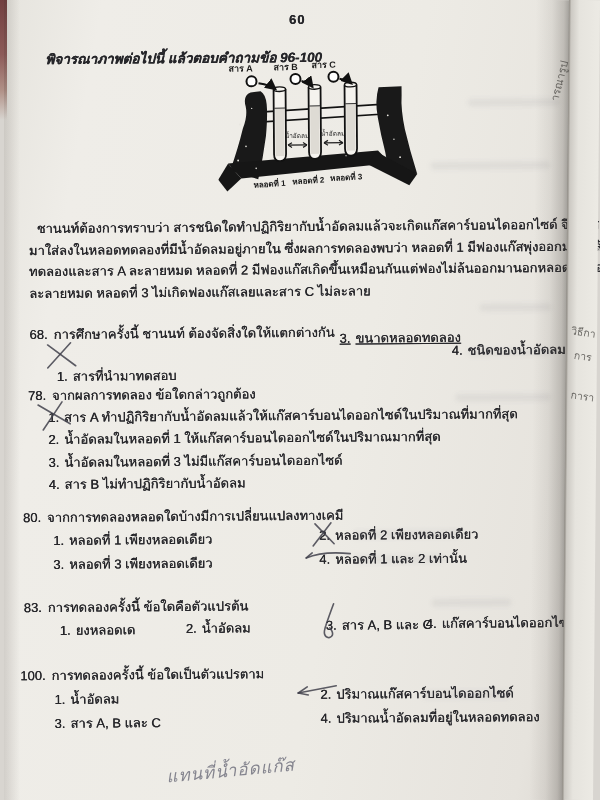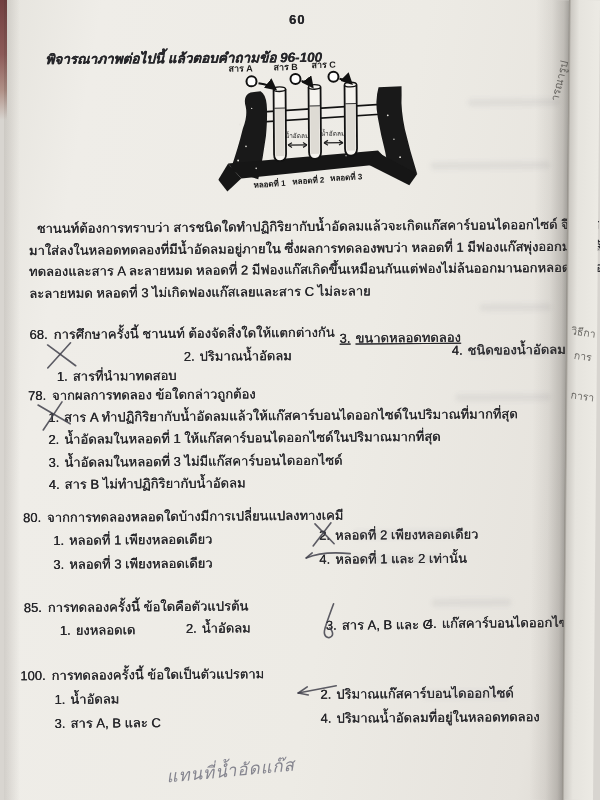--- a/index.html
+++ b/index.html
@@ -170,23 +170,20 @@
     <div>ละลายหมด หลอดที่ 3 ไม่เกิดฟองแก๊สเลยและสาร C ไม่ละลาย</div>
   </div>
 
   <div class="abs q ink" style="left:30px;top:322px;">
     <span class="qnum">68.</span><span>การศึกษาครั้งนี้ ชานนท์ ต้องจัดสิ่งใดให้แตกต่างกัน</span>
   </div>
   <div>
     <div class="abs q ink opt" style="left:57px;top:364px;">
       <span class="qnum">1.</span><span>สารที่นำมาทดสอบ</span>
     </div>
-    <div class="abs q ink opt" style="left:184px;top:345px;">
-      <span class="qnum">2.</span><span>ปริมาณน้ำอัดลม</span>
-    </div>
     <div class="abs q ink opt" style="left:340px;top:328px;text-decoration:underline;">
       <span class="qnum">3.</span><span>ขนาดหลอดทดลอง</span>
     </div>
     <div class="abs q ink opt" style="left:452px;top:341px;">
       <span class="qnum">4.</span><span>ชนิดของน้ำอัดลม</span>
     </div>
   </div>
 
   <div class="abs q ink" style="left:28px;top:383px;">
     <span class="qnum">78.</span><span>จากผลการทดลอง ข้อใดกล่าวถูกต้อง</span>
@@ -218,21 +215,21 @@
     </div>
     <div class="abs q ink opt" style="left:52px;top:552px;">
       <span class="qnum">3.</span><span>หลอดที่ 3 เพียงหลอดเดียว</span>
     </div>
     <div class="abs q ink opt" style="left:318px;top:549px;">
       <span class="qnum">4.</span><span>หลอดที่ 1 และ 2 เท่านั้น</span>
     </div>
   </div>
 
   <div class="abs q ink" style="left:22px;top:595px;">
-    <span class="qnum">85.</span><span>การทดลองครั้งนี้ ข้อใดคือตัวแปรต้น</span>
+    <span class="qnum">83.</span><span>การทดลองครั้งนี้ ข้อใดคือตัวแปรต้น</span>
   </div>
   <div>
     <div class="abs q ink opt" style="left:58px;top:618px;">
       <span class="qnum">1.</span><span>ยงหลอดเด</span>
     </div>
     <div class="abs q ink opt" style="left:184px;top:617px;">
       <span class="qnum">2.</span><span>น้ำอัดลม</span>
     </div>
     <div class="abs q ink opt" style="left:324px;top:615px;">
       <span class="qnum">3.</span><span>สาร A, B และ C</span>

